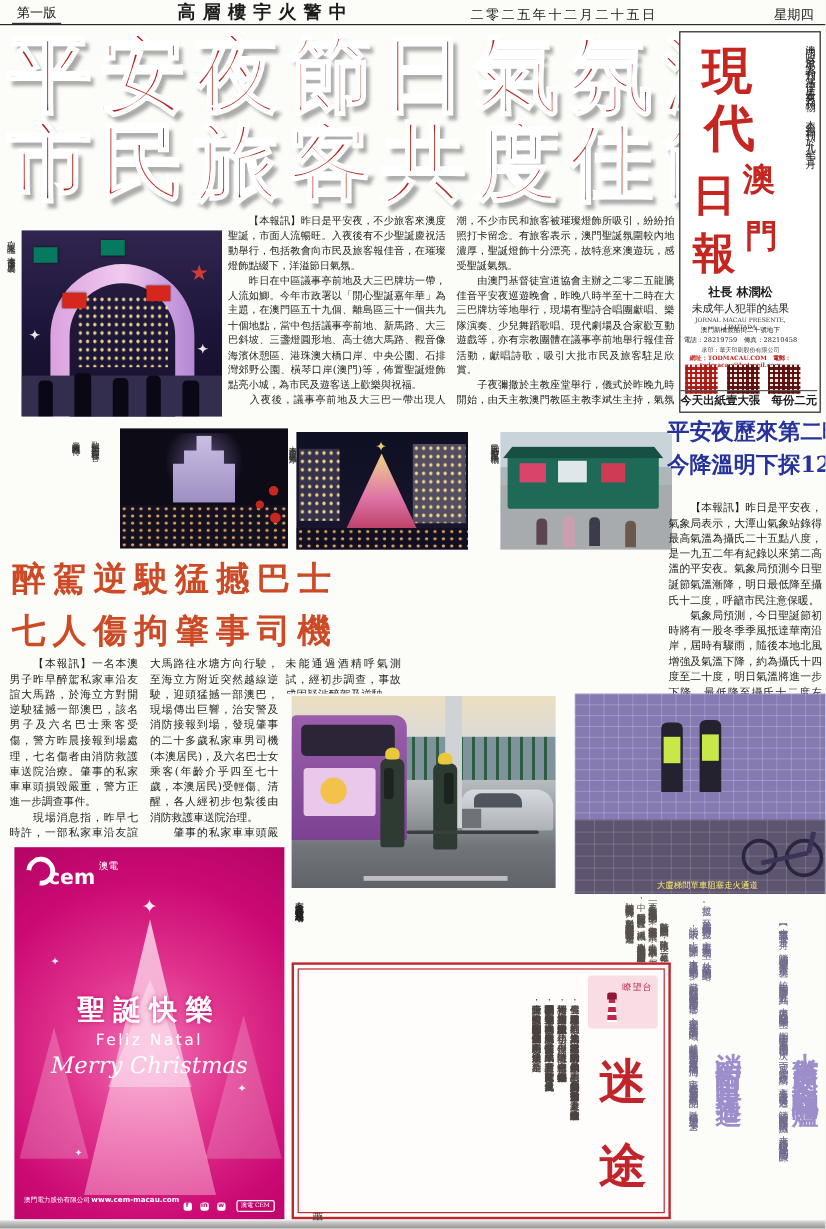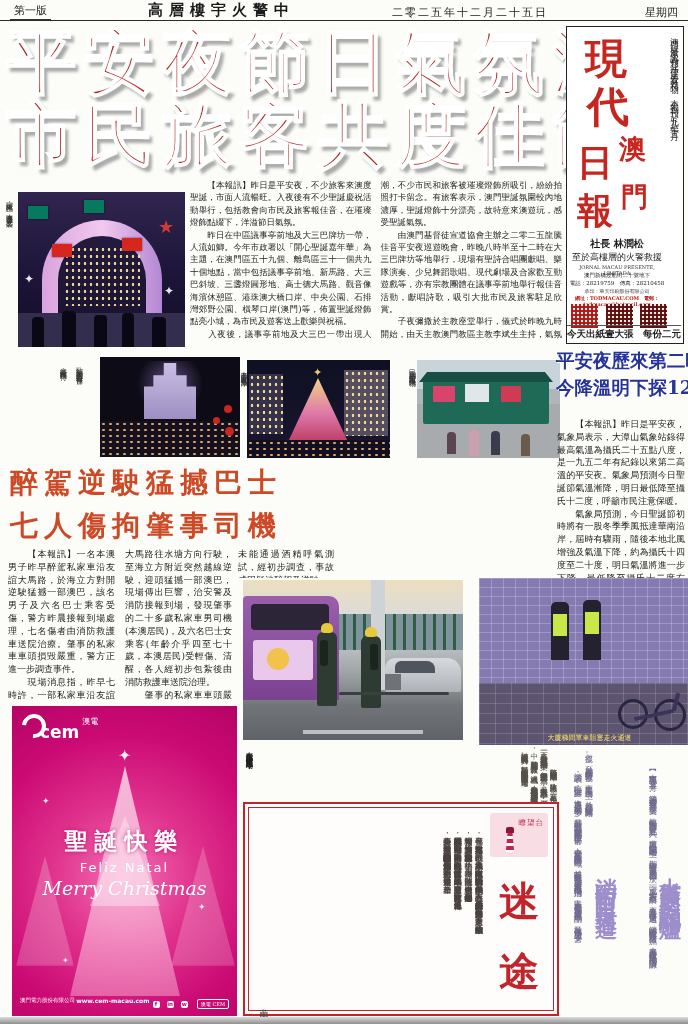--- a/index.html
+++ b/index.html
@@ -133,21 +133,21 @@
 
   <div id="masthead" class="abs">
     <div id="mh-approval"><span>澳門政府承認為刊登法律廣告有效刊物</span>　<span>本報創刊於一九八七年三月</span></div>
     <div class="mh-big" style="left:18px;top:4px;font-size:42px;">現</div>
     <div class="mh-big" style="left:20px;top:52px;font-size:42px;">代</div>
     <div class="mh-big" style="left:10px;top:112px;font-size:36px;">日</div>
     <div class="mh-big" style="left:10px;top:160px;font-size:36px;">報</div>
     <div class="mh-big" style="left:52px;top:104px;font-size:27px;">澳</div>
     <div class="mh-big" style="left:54px;top:152px;font-size:27px;">門</div>
     <div id="mh-director">社長 林潤松</div>
-    <div id="mh-company">至於高樓層的火警救援</div>
+    <div id="mh-company">未成年人犯罪的結果</div>
     <div id="mh-pt">JORNAL MACAU PRESENTE, LIMITADA</div>
     <div id="mh-addr">澳門新橋渡船街二十號地下</div>
     <div id="mh-phone">電話：28219759　傳真：28210458</div>
     <div id="mh-printer">承印：華天印刷股份有限公司</div>
     <div id="mh-contact">網址：TODMACAU.COM　電郵：todmacau@hotmail.com</div>
     <div id="mh-qrrow">
       <div class="qr"></div>
       <div class="qr dark"></div>
       <div class="qr dark"></div>
     </div>

